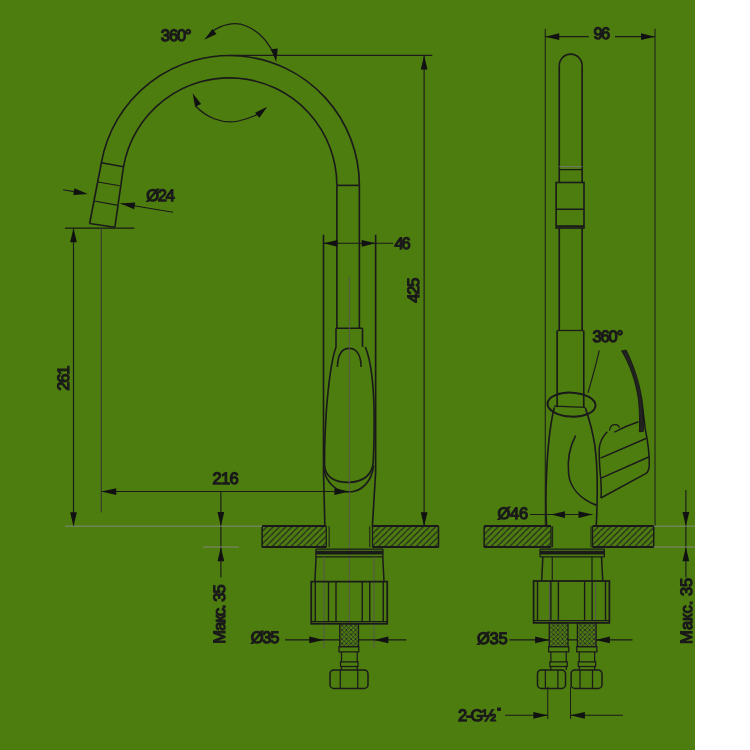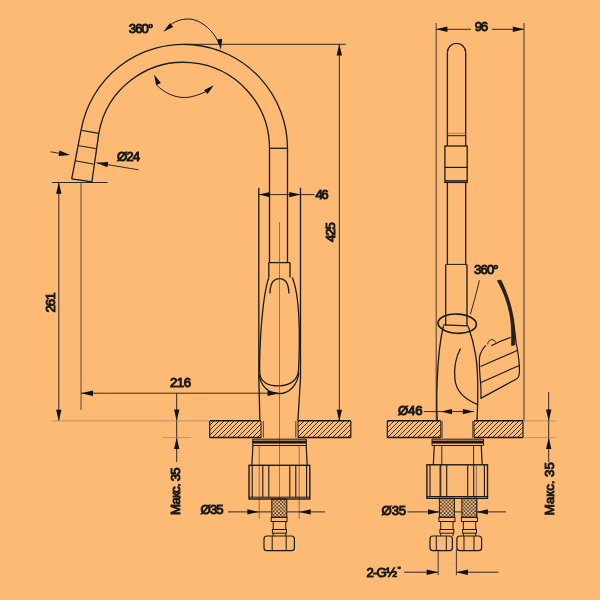--- a/index.html
+++ b/index.html
@@ -1,16 +1,16 @@
 <!DOCTYPE html>
 <html><head>
 <meta charset="utf-8">
 <style>
   html,body{margin:0;padding:0;background:#fff;}
-  #page{width:600px;height:600px;position:relative;background:#fdba74;}
+  #page{width:556px;height:600px;position:relative;background:#4d7c0f;}
   svg{display:block;}
   text{font-family:"Liberation Sans",sans-serif;fill:#111;}
 </style>
 </head>
 <body>
 <div id="page">
 <svg width="600" height="600" viewBox="0 0 600 600">
 <defs>
   <pattern id="hatch" patternUnits="userSpaceOnUse" width="5" height="5" patternTransform="rotate(0)">
     <path d="M-1,6 L6,-1 M-1,11 L11,-1" stroke="#222" stroke-width="0.9" fill="none"></path>

